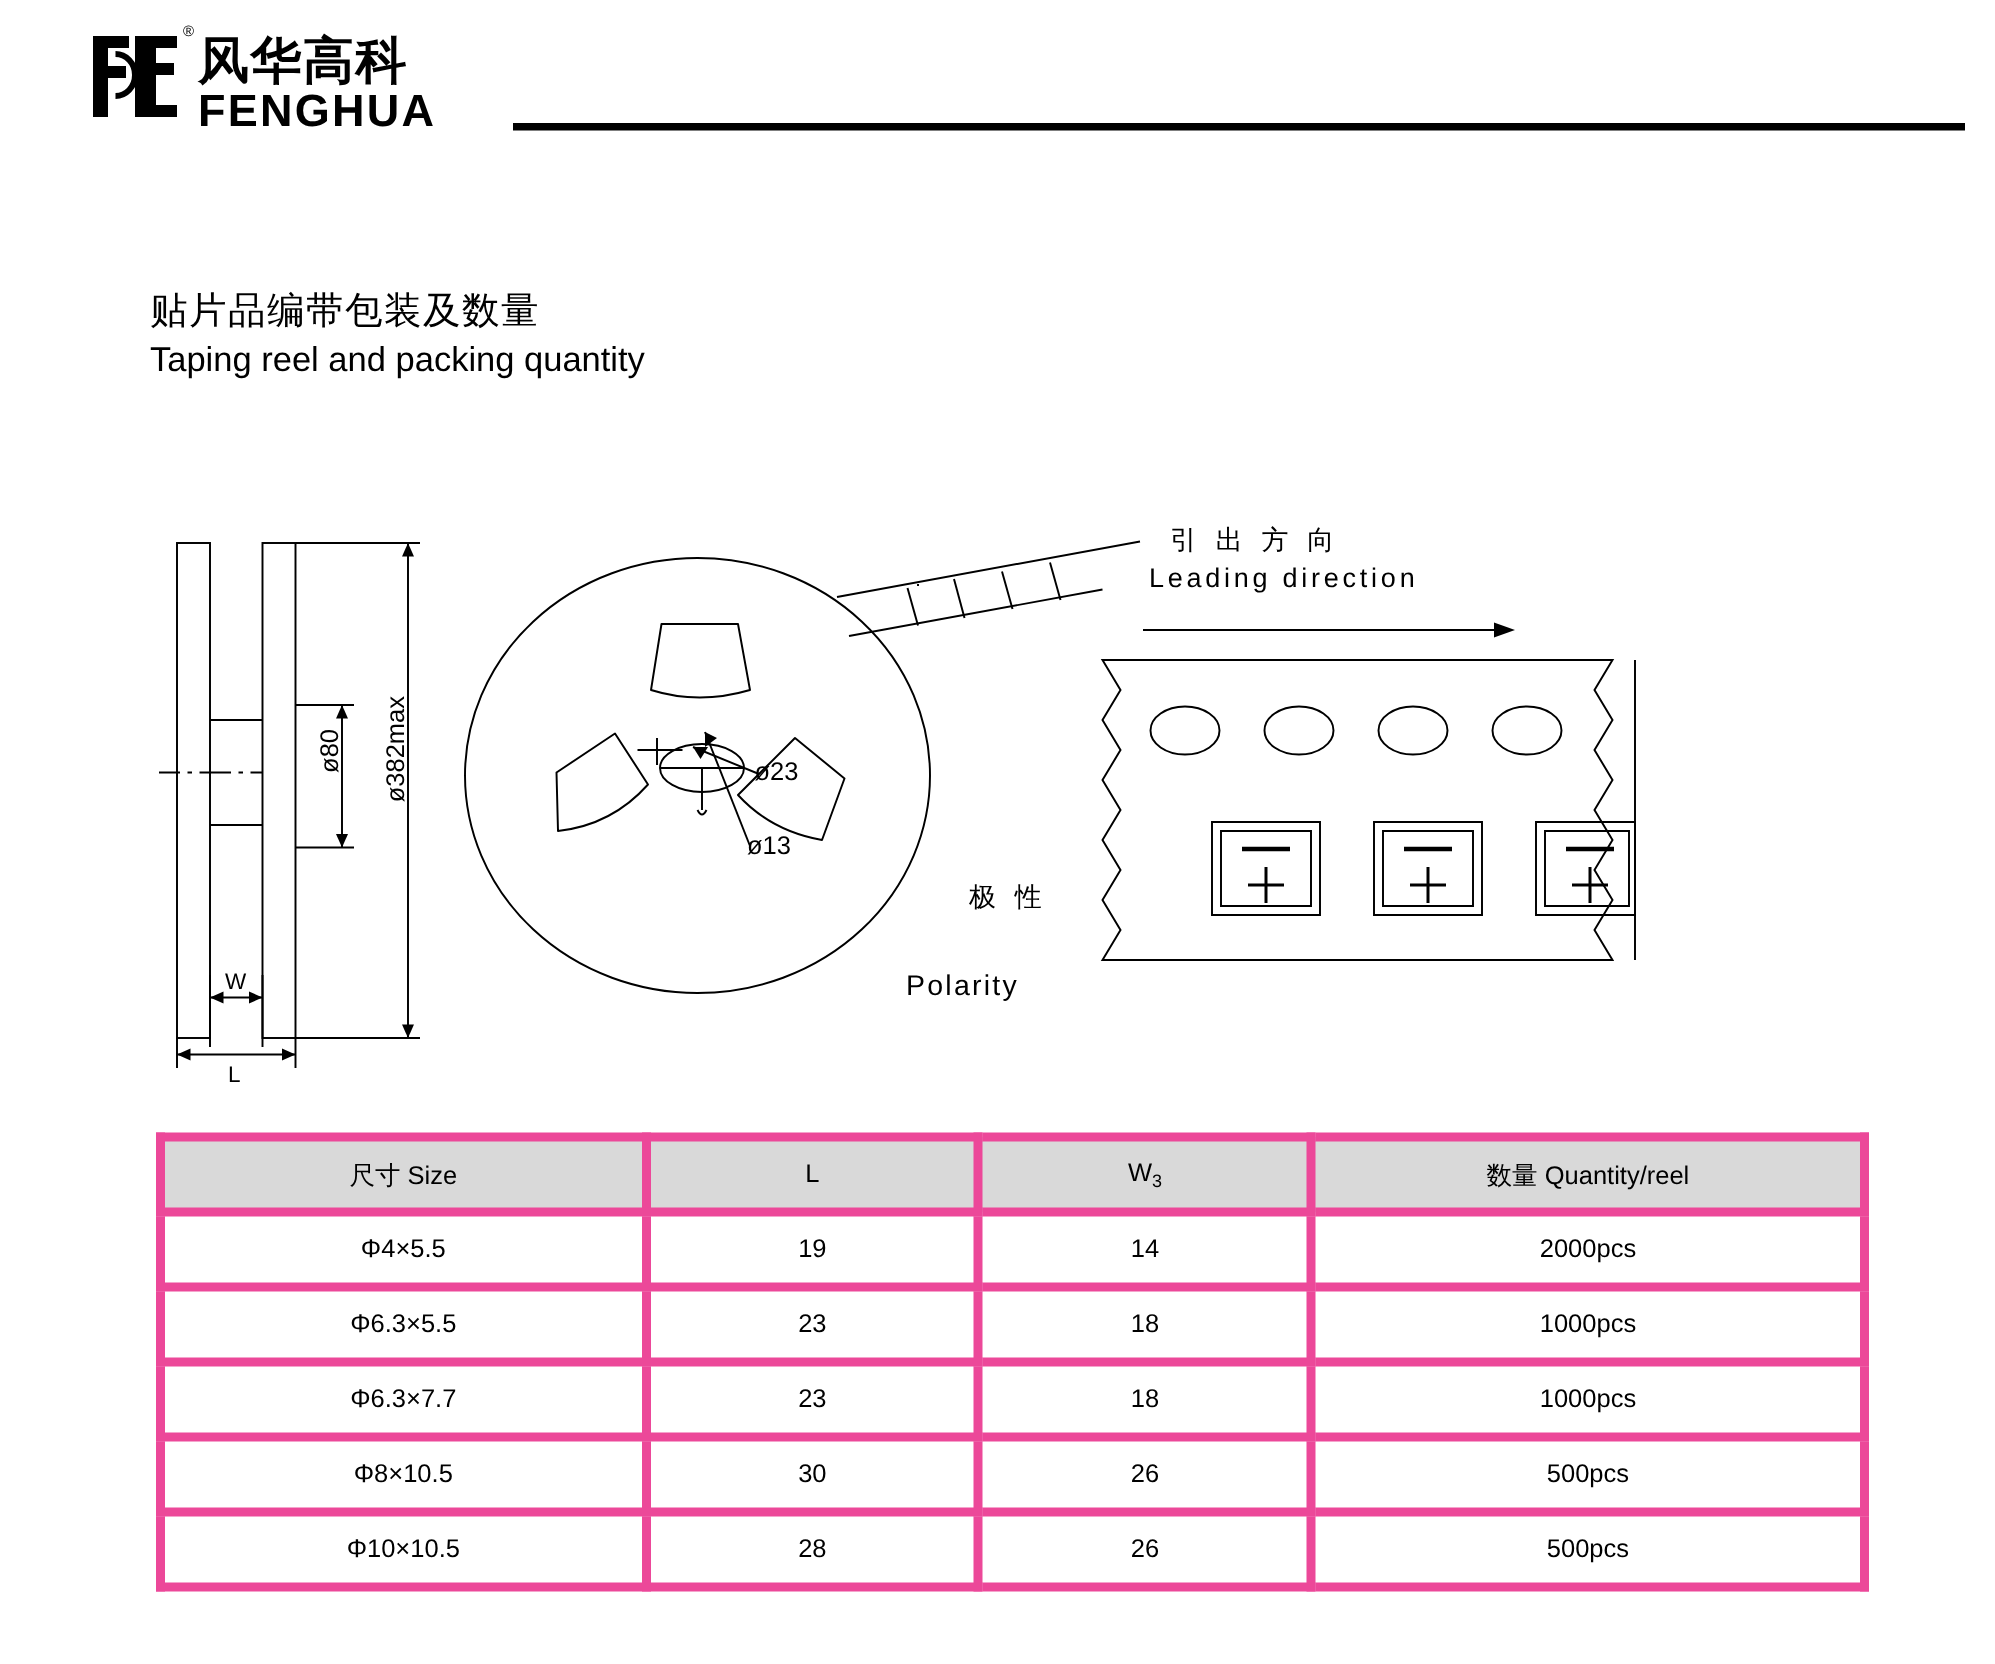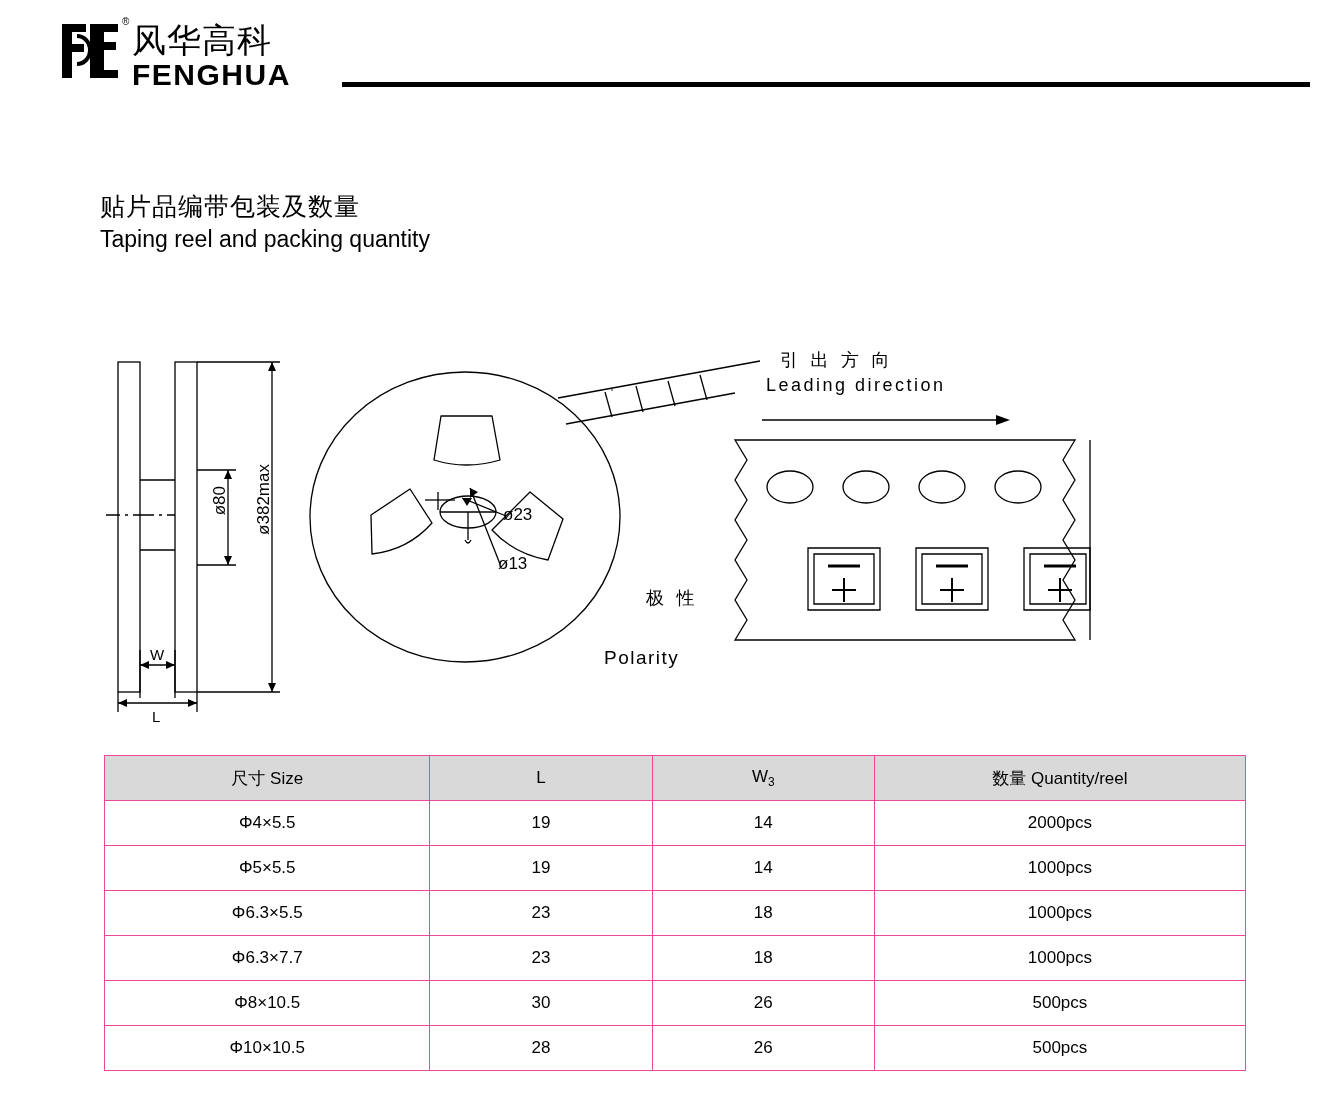--- a/index.html
+++ b/index.html
@@ -36,21 +36,21 @@
     left: 0;
     top: 2px;
     width: 62px;
     height: 62px;
   }
   .logo-cn {
     position: absolute;
     left: 72px;
     top: 0px;
     font-size: 34px;
-    font-weight: normal;
+    font-weight: bold;
     letter-spacing: 1px;
     font-family: "DejaVu Sans", sans-serif;
     white-space: nowrap;
   }
   .logo-reg {
     position: absolute;
     left: 62px;
     top: -2px;
     font-size: 10px;
   }
@@ -122,21 +122,21 @@
 
   
   .tbl {
     position: absolute;
     left: 104px;
     top: 755px;
     border-collapse: collapse;
     width: 1142px;
   }
   .tbl th, .tbl td {
-    border: 1px solid #ec4899;
+    border: 6px solid #ec4899;
     height: 42px;
     text-align: center;
     font-size: 17px;
     font-weight: normal;
     font-family: "Liberation Sans", sans-serif;
   }
   .tbl thead th {
     background: #d9d9d9;
     font-size: 17px;
   }
@@ -306,26 +306,20 @@
     </tr>
   </thead>
   <tbody>
     <tr>
       <td>Φ4×5.5</td>
       <td>19</td>
       <td>14</td>
       <td>2000pcs</td>
     </tr>
     <tr>
-      <td>Φ5×5.5</td>
-      <td>19</td>
-      <td>14</td>
-      <td>1000pcs</td>
-    </tr>
-    <tr>
       <td>Φ6.3×5.5</td>
       <td>23</td>
       <td>18</td>
       <td>1000pcs</td>
     </tr>
     <tr>
       <td>Φ6.3×7.7</td>
       <td>23</td>
       <td>18</td>
       <td>1000pcs</td>

